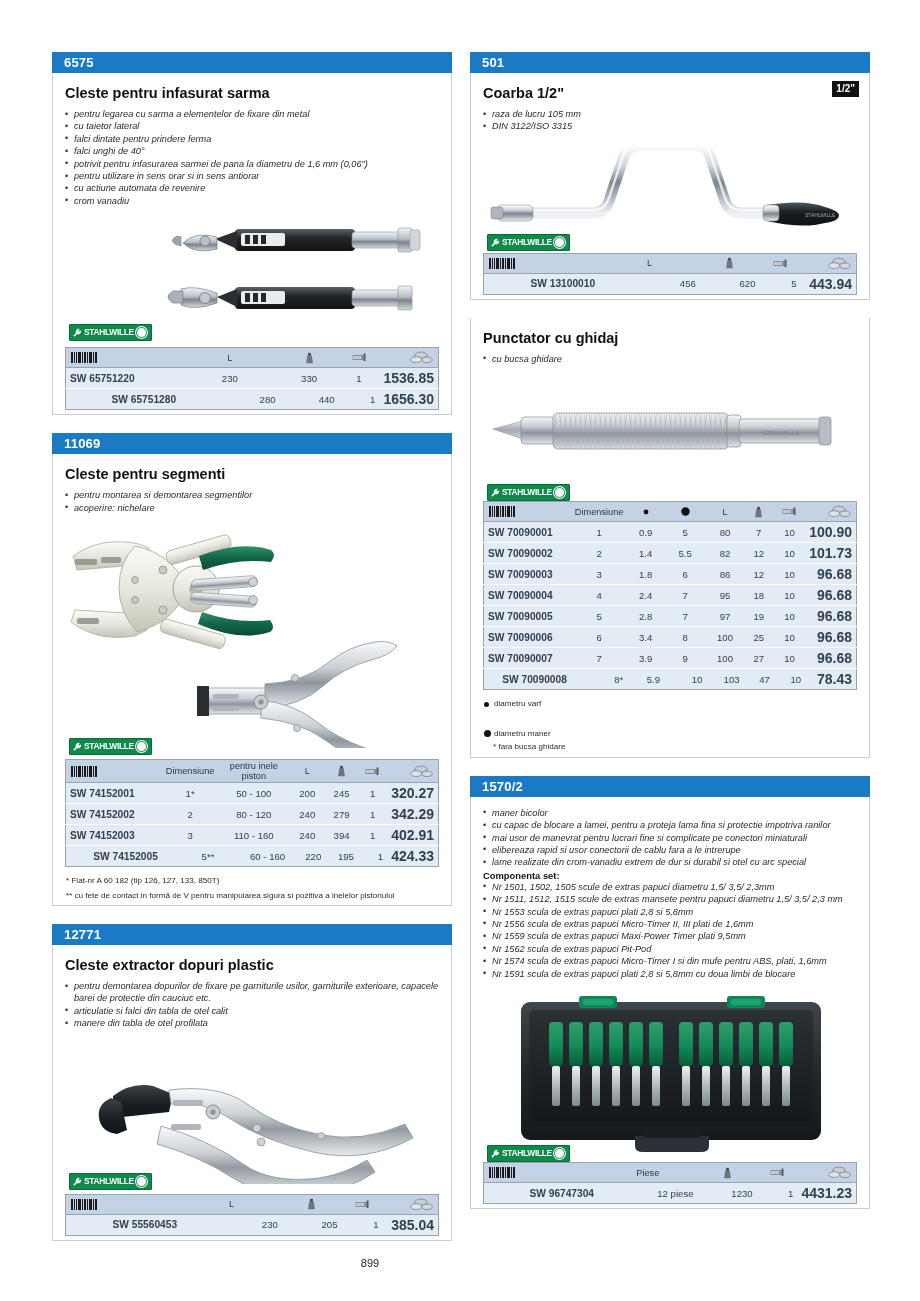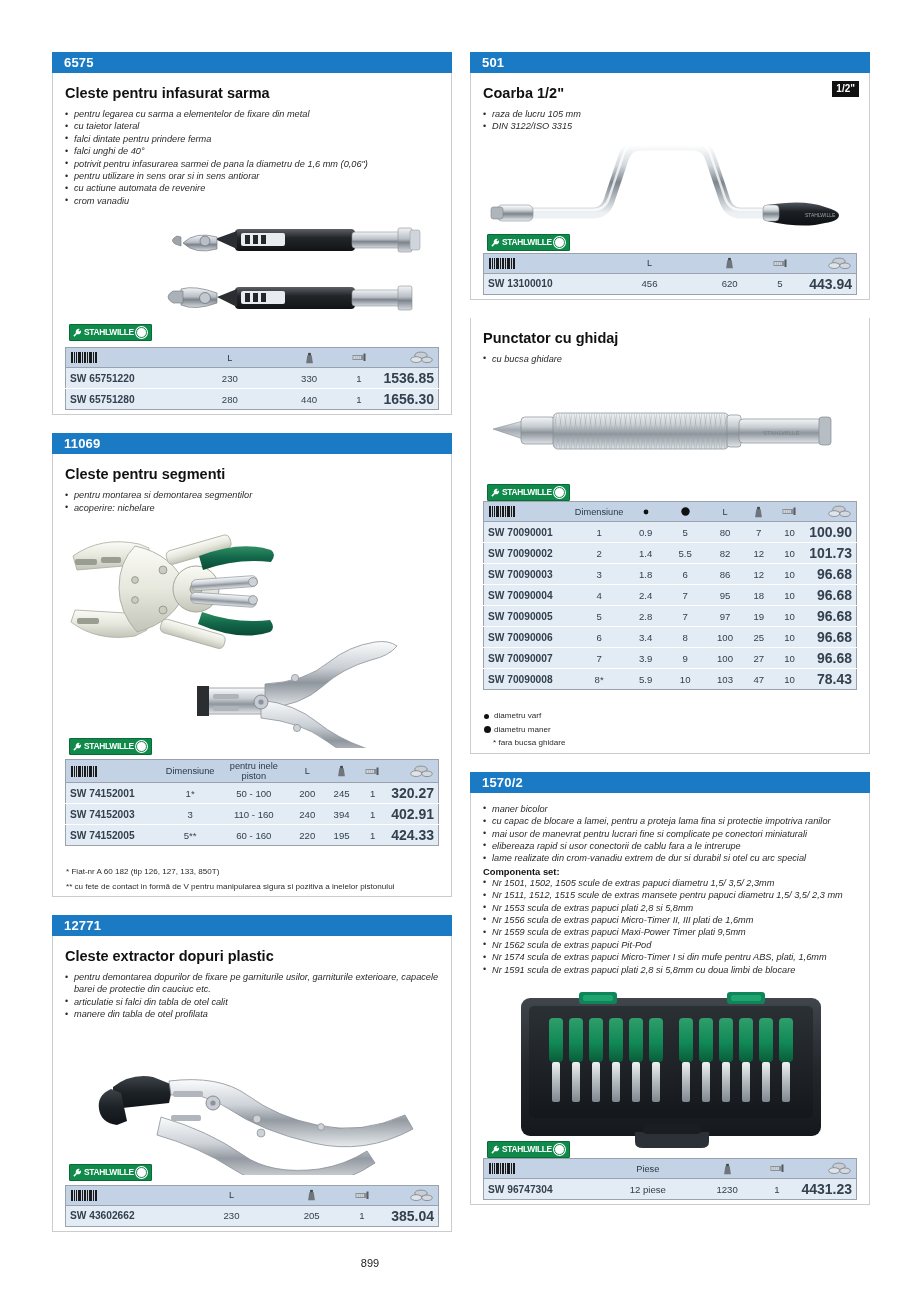--- a/index.html
+++ b/index.html
@@ -136,21 +136,21 @@
     vertical-align: middle;
   }
   table.spec tbody td {
     background: #e3ebf5;
     border-bottom: 1px solid #ffffff;
     height: 18px;
     padding: 1px 4px;
     color: #33414f;
     vertical-align: middle;
   }
-  table.spec tbody tr:last-child td { border-bottom: none; }
+  table.spec tbody tr:last-child td { border-bottom: none; text-align: right; }
   td.code, th.code { text-align: left; padding-left: 6px; }
   td.code { font-weight: bold; color: #111; font-size: 10.2px; }
   td.num, th.num { text-align: center; }
   td.price, th.price { text-align: right; padding-right: 8px; }
   td.price { font-weight: bold; color: #111; font-size: 14px; }
 
   .barcode { display: inline-block; line-height: 0; padding-left: 1px; }
   .barcode i {
     display: inline-block;
     width: 1px; height: 11px;
@@ -160,21 +160,21 @@
   }
   .barcode i.w { width: 2px; }
   .barcode i.x { width: 3px; }
 
   .ic { display:inline-block; vertical-align: middle; }
 
   .footnote {
     font-size: 8.1px;
     line-height: 11.5px;
     color: #2b2b2b;
-    margin-top: 20px;
+    margin-top: 8px;
     padding-left: 1px;
   }
   .footnote.dot { padding-left: 11px; position: relative; }
   .footnote.dot .fd {
     position: absolute; left: 1px; top: 3.5px;
     border-radius: 50%; background: #111;
   }
   .footnote.star { padding-left: 10px; }
 
   .pageno {
@@ -430,20 +430,29 @@
               <tr>
                 <td class="code">SW 74152001</td>
                 <td class="num">1*</td>
                 <td class="num">50 - 100</td>
                 <td class="num">200</td>
                 <td class="num">245</td>
                 <td class="num">1</td>
                 <td class="price">320.27</td>
               </tr>
               <tr>
+                <td class="code">SW 74152002</td>
+                <td class="num">2</td>
+                <td class="num">80 - 120</td>
+                <td class="num">240</td>
+                <td class="num">279</td>
+                <td class="num">1</td>
+                <td class="price">342.29</td>
+              </tr>
+              <tr>
                 <td class="code">SW 74152003</td>
                 <td class="num">3</td>
                 <td class="num">110 - 160</td>
                 <td class="num">240</td>
                 <td class="num">394</td>
                 <td class="num">1</td>
                 <td class="price">402.91</td>
               </tr>
               <tr>
                 <td class="code">SW 74152005</td>
@@ -536,21 +545,21 @@
                   <svg class="ic" width="24" height="13" viewBox="0 0 24 13">
                     <ellipse cx="11" cy="4.2" rx="6.2" ry="3.1" fill="#c8ced4" stroke="#7b828a" stroke-width=".8"></ellipse>
                     <ellipse cx="6.2" cy="8.6" rx="5.5" ry="2.9" fill="#dfe4e8" stroke="#7b828a" stroke-width=".8"></ellipse>
                     <ellipse cx="17" cy="8.8" rx="5.3" ry="2.8" fill="#d3d9de" stroke="#7b828a" stroke-width=".8"></ellipse>
                   </svg>
                 </th>
               </tr>
             </thead>
             <tbody>
               <tr>
-                <td class="code">SW 43602662</td>
+                <td class="code">SW 55560453</td>
                 <td class="num">230</td>
                 <td class="num">205</td>
                 <td class="num">1</td>
                 <td class="price">385.04</td>
               </tr>
             </tbody>
           </table>
         </div>
       </div>
     </div>
@@ -820,21 +829,21 @@
                 <td class="num">47</td>
                 <td class="num">10</td>
                 <td class="price">78.43</td>
               </tr>
             </tbody>
           </table>
           <div class="footnote dot">
             <span class="fd" style="width:5px;height:5px;"></span>
             <span>diametru varf</span>
           </div>
-          <div class="footnote dot" style="margin-top:2px;">
+          <div class="footnote dot" style="margin-top:18px;">
             <span class="fd" style="width:7px;height:7px;top:2.5px;"></span>
             <span>diametru maner</span>
           </div>
           <div class="footnote star" style="margin-top:2px;">* fara bucsa ghidare</div>
         </div>
       </div>
 
       <div class="block">
         <div class="block-head">1570/2</div>
         <div class="block-body">

